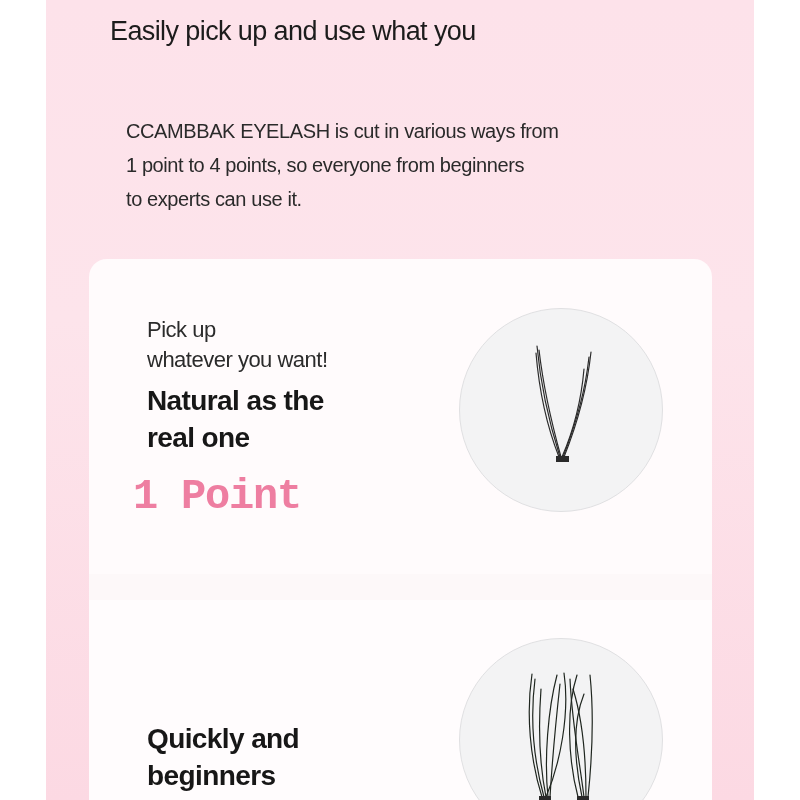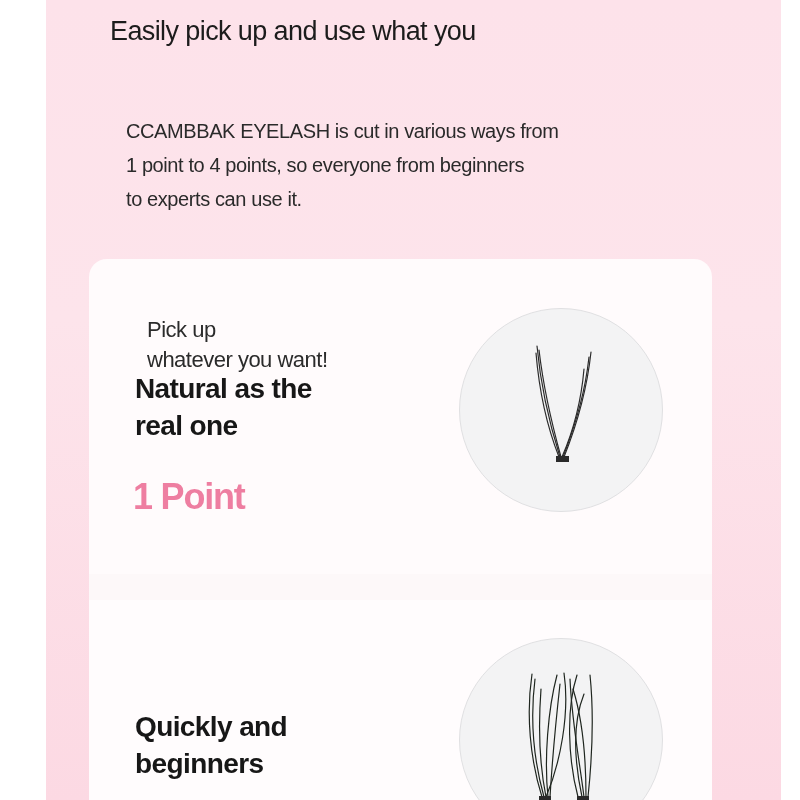--- a/index.html
+++ b/index.html
@@ -11,21 +11,20 @@
       background: #ffffff;
       font-family: "Liberation Sans", "DejaVu Sans", sans-serif;
     }
     .page {
       position: absolute;
       left: 46px;
       top: 0;
       width: 708px;
       height: 800px;
       background: linear-gradient(180deg, #fde2ea 0%, #fde4eb 40%, #fcd9e3 100%);
-      padding-left: 27px;
     }
     .headline {
       position: absolute;
       left: 64px;
       top: 12px;
       width: 560px;
       margin: 0;
       font-size: 27px;
       line-height: 38px;
       font-weight: 400;
@@ -67,35 +66,36 @@
       margin: 12px;
       font-size: 22px;
       line-height: 30px;
       font-weight: 300;
       color: #2b2b2b;
       letter-spacing: -0.5px;
     }
     .card .title {
       position: absolute;
       left: 46px;
-      margin: 0;
+      margin: 12px;
       font-size: 28px;
       line-height: 37px;
       font-weight: 700;
       color: #171717;
       letter-spacing: -0.6px;
     }
     .card .points {
       position: absolute;
       left: 44px;
       margin: 0;
-      font-size: 36px;
+      font-size: 42px;
       line-height: 50px;
       font-weight: 700;
       letter-spacing: -1.2px;
+      font-family: Liberation Mono, monospace;
     }
     .card-1 .subtitle { top: 44px; width: 280px; }
     .card-1 .title { top: 111px; width: 280px; }
     .card-1 .points { top: 213px; }
     .card-2 .subtitle { top: 42px; width: 280px; }
     .card-2 .title { top: 108px; width: 280px; }
     .lash-circle {
       position: absolute;
       left: 370px;
       width: 204px;

